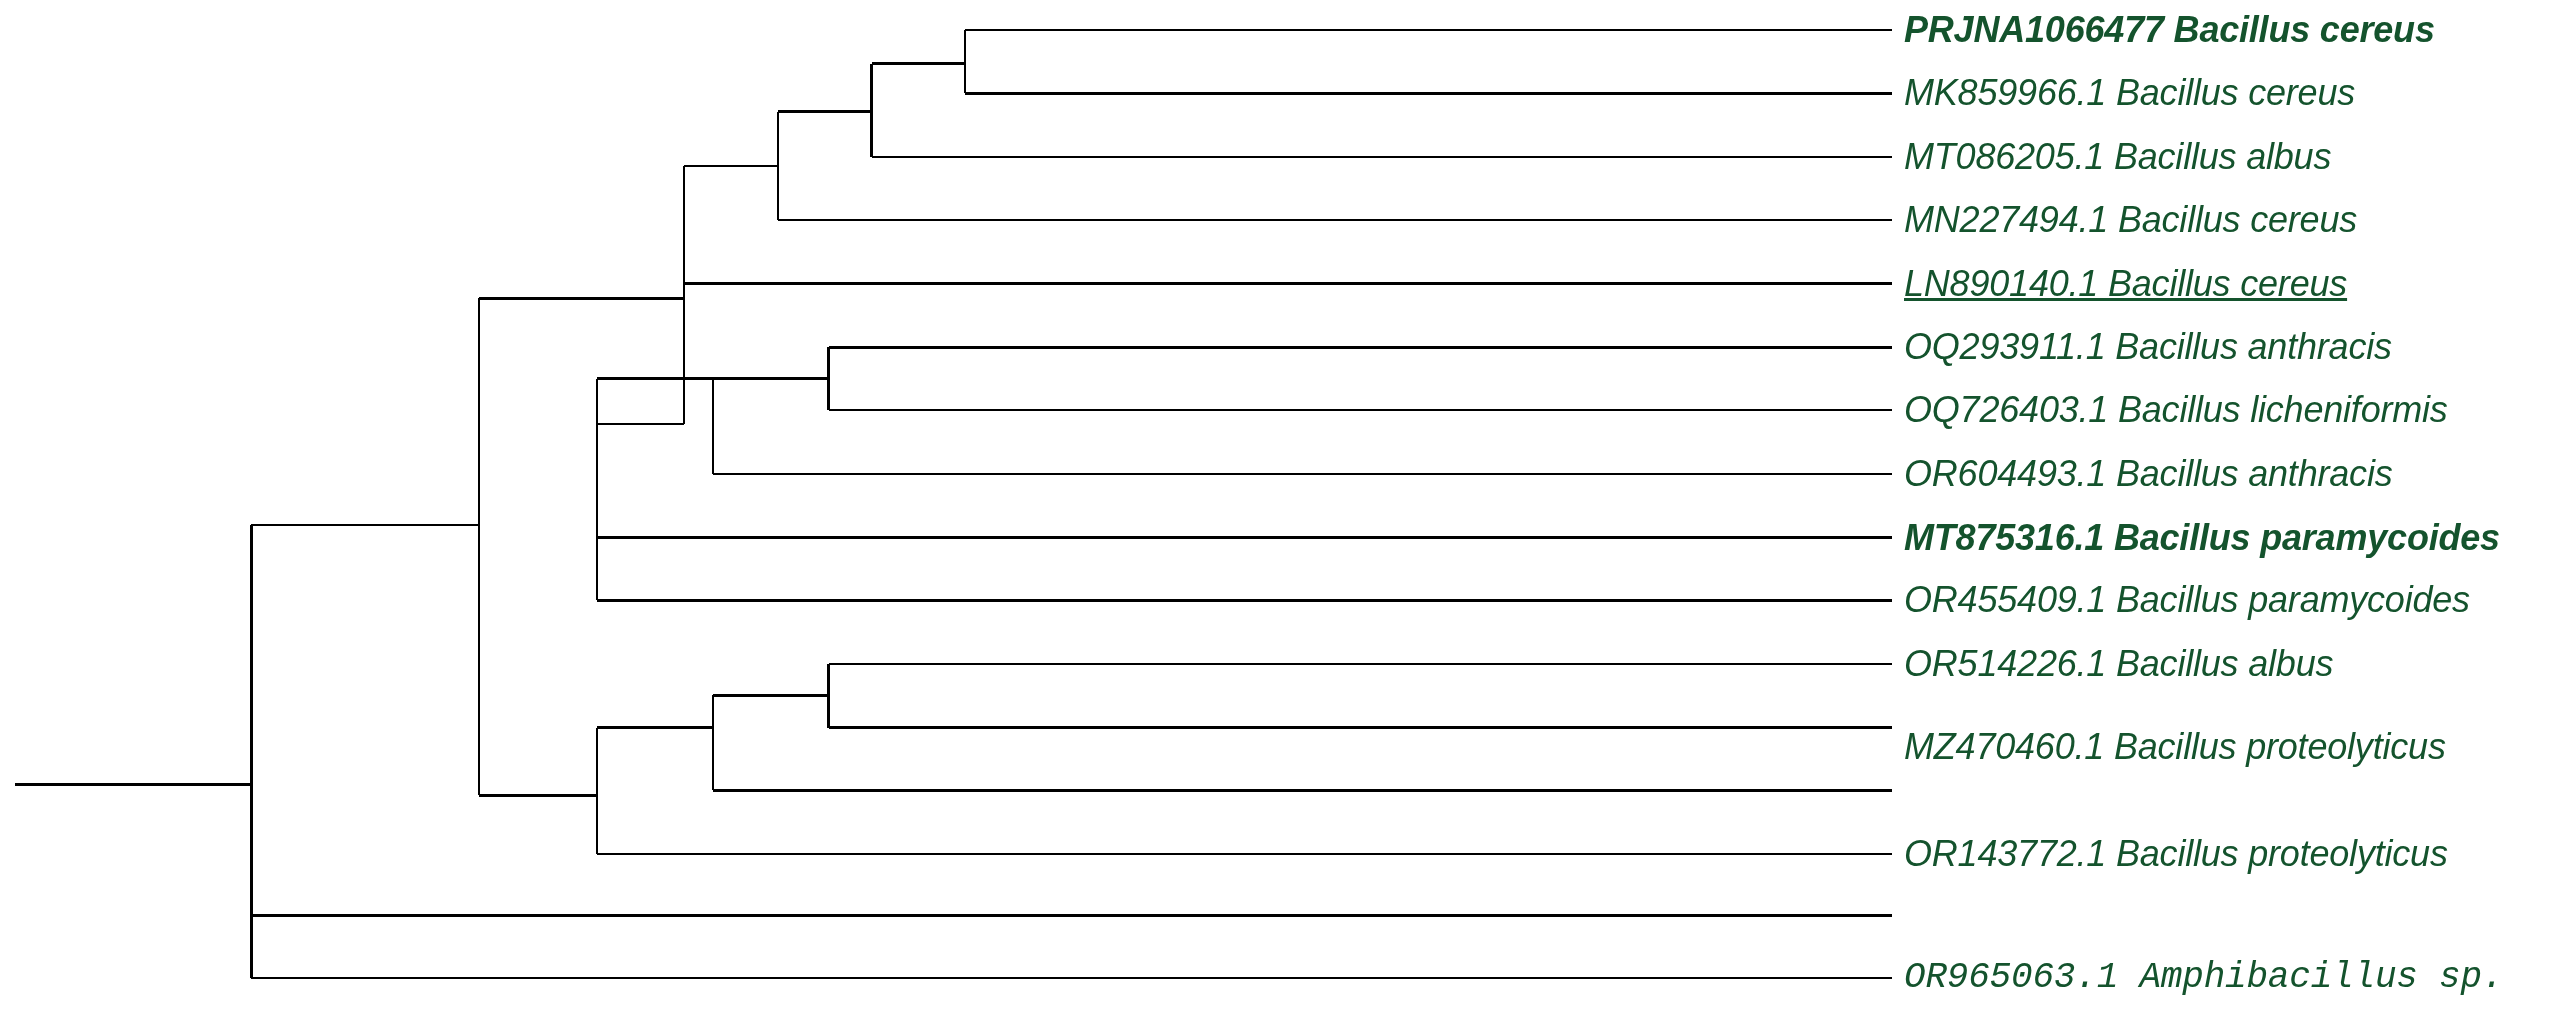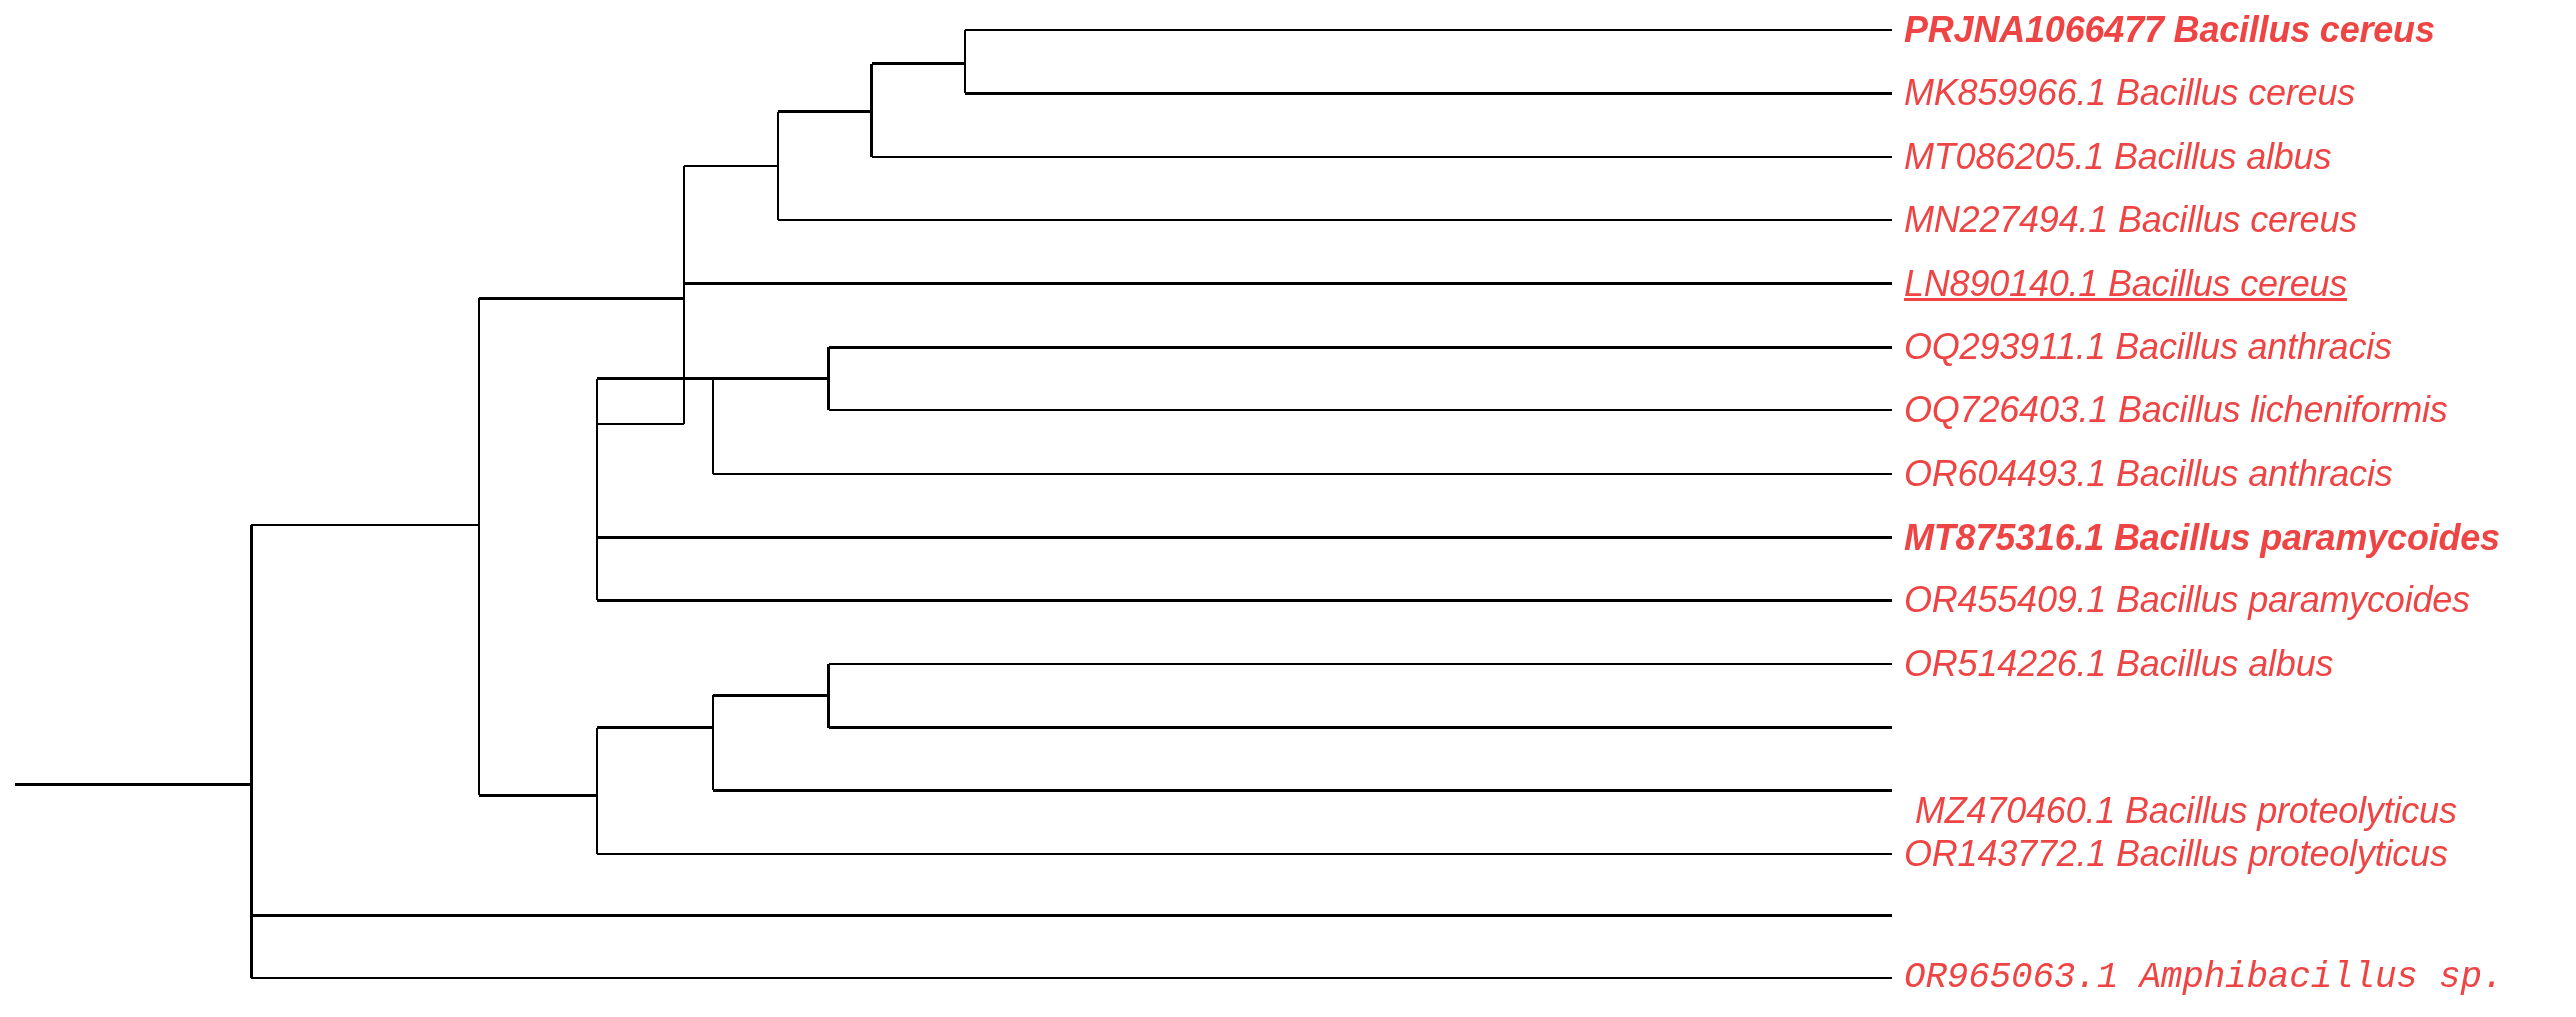--- a/index.html
+++ b/index.html
@@ -31,21 +31,21 @@
     width: 2576px;
     height: 1017px;
   }
   .taxon-label {
     position: absolute;
     white-space: nowrap;
     font-family: "Liberation Sans", sans-serif;
     font-style: italic;
     font-size: 36px;
     line-height: 36px;
-    color: #ef4444;
+    color: #14532d;
     transform: translateY(-50%);
     letter-spacing: -0.2px;
   }
   .taxon-label.highlight {
     font-weight: bold;
   }
 </style>
 </head>
 <body>
 
@@ -99,19 +99,19 @@
       <div class="taxon-label" style="left: 1904px; top: 93px;">MK859966.1 Bacillus cereus</div>
       <div class="taxon-label" style="left: 1904px; top: 157px;">MT086205.1 Bacillus albus</div>
       <div class="taxon-label" style="left: 1904px; top: 220px; text-align: center;">MN227494.1 Bacillus cereus</div>
       <div class="taxon-label" style="left: 1904px; top: 284px; text-decoration: underline;">LN890140.1 Bacillus cereus</div>
       <div class="taxon-label" style="left: 1904px; top: 347px; text-align: center;">OQ293911.1 Bacillus anthracis</div>
       <div class="taxon-label" style="left: 1904px; top: 410px;">OQ726403.1 Bacillus licheniformis</div>
       <div class="taxon-label" style="left: 1904px; top: 474px;">OR604493.1 Bacillus anthracis</div>
       <div class="taxon-label" style="left: 1904px; top: 538px; font-weight: bold;">MT875316.1 Bacillus paramycoides</div>
       <div class="taxon-label" style="left: 1904px; top: 600px;">OR455409.1 Bacillus paramycoides</div>
       <div class="taxon-label" style="left: 1904px; top: 664px;">OR514226.1 Bacillus albus</div>
-      <div class="taxon-label" style="left: 1904px; top: 811px; margin-left: 11px;">MZ470460.1 Bacillus proteolyticus</div>
+      <div class="taxon-label" style="left: 1904px; top: 747px;">MZ470460.1 Bacillus proteolyticus</div>
       <div class="taxon-label" style="left: 1904px; top: 854px;">OR143772.1 Bacillus proteolyticus</div>
       <div class="taxon-label" style="left: 1904px; top: 978px; font-family: Liberation Mono, monospace;">OR965063.1 Amphibacillus sp.</div>
     </div>
 
 </div>
 
 
 </body></html>

